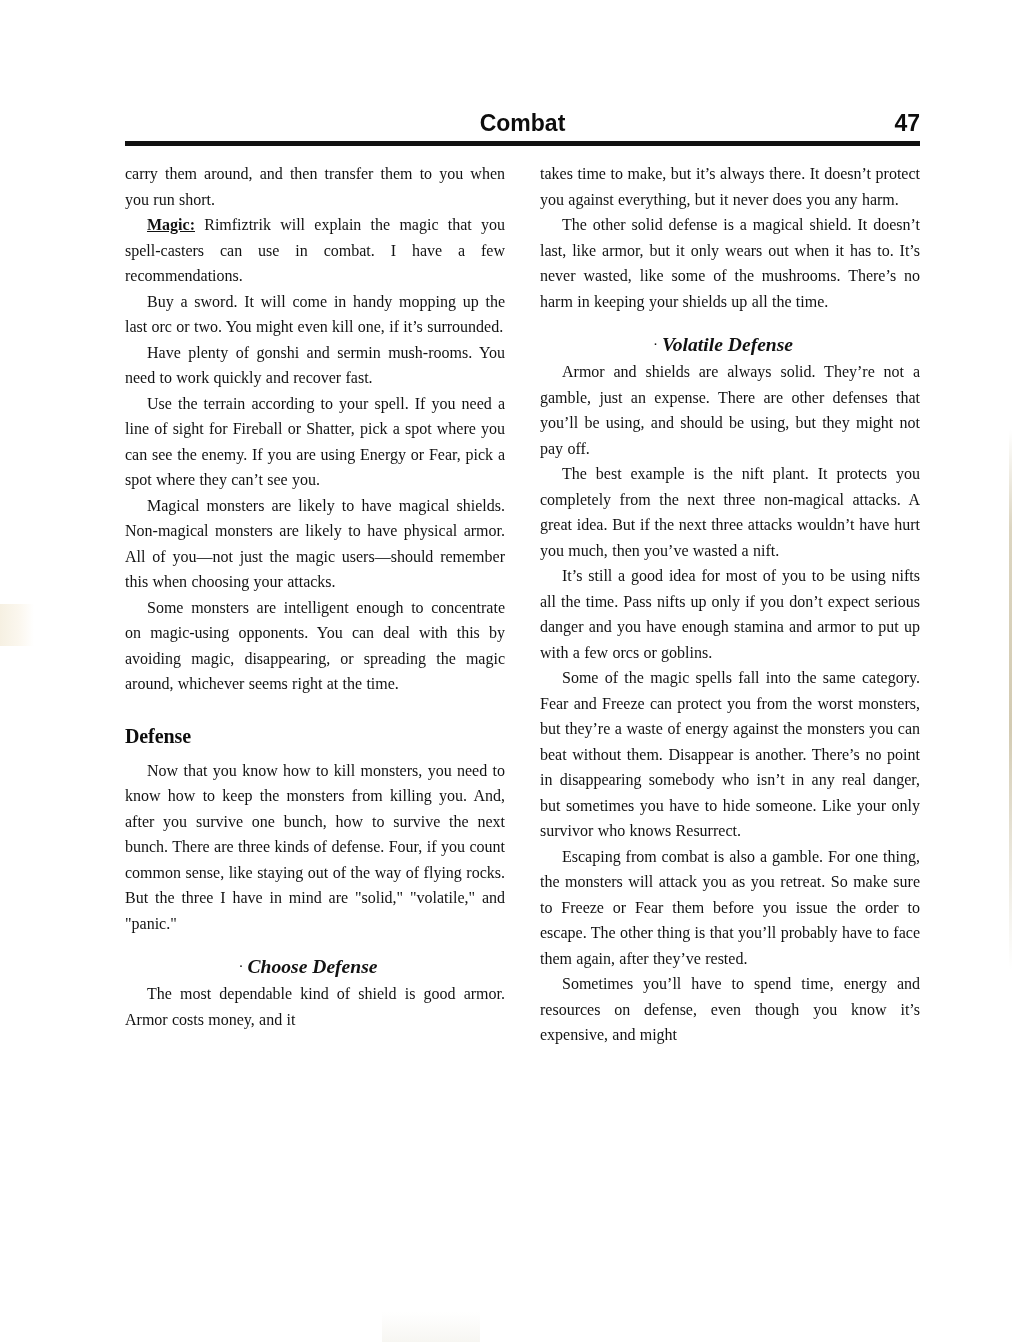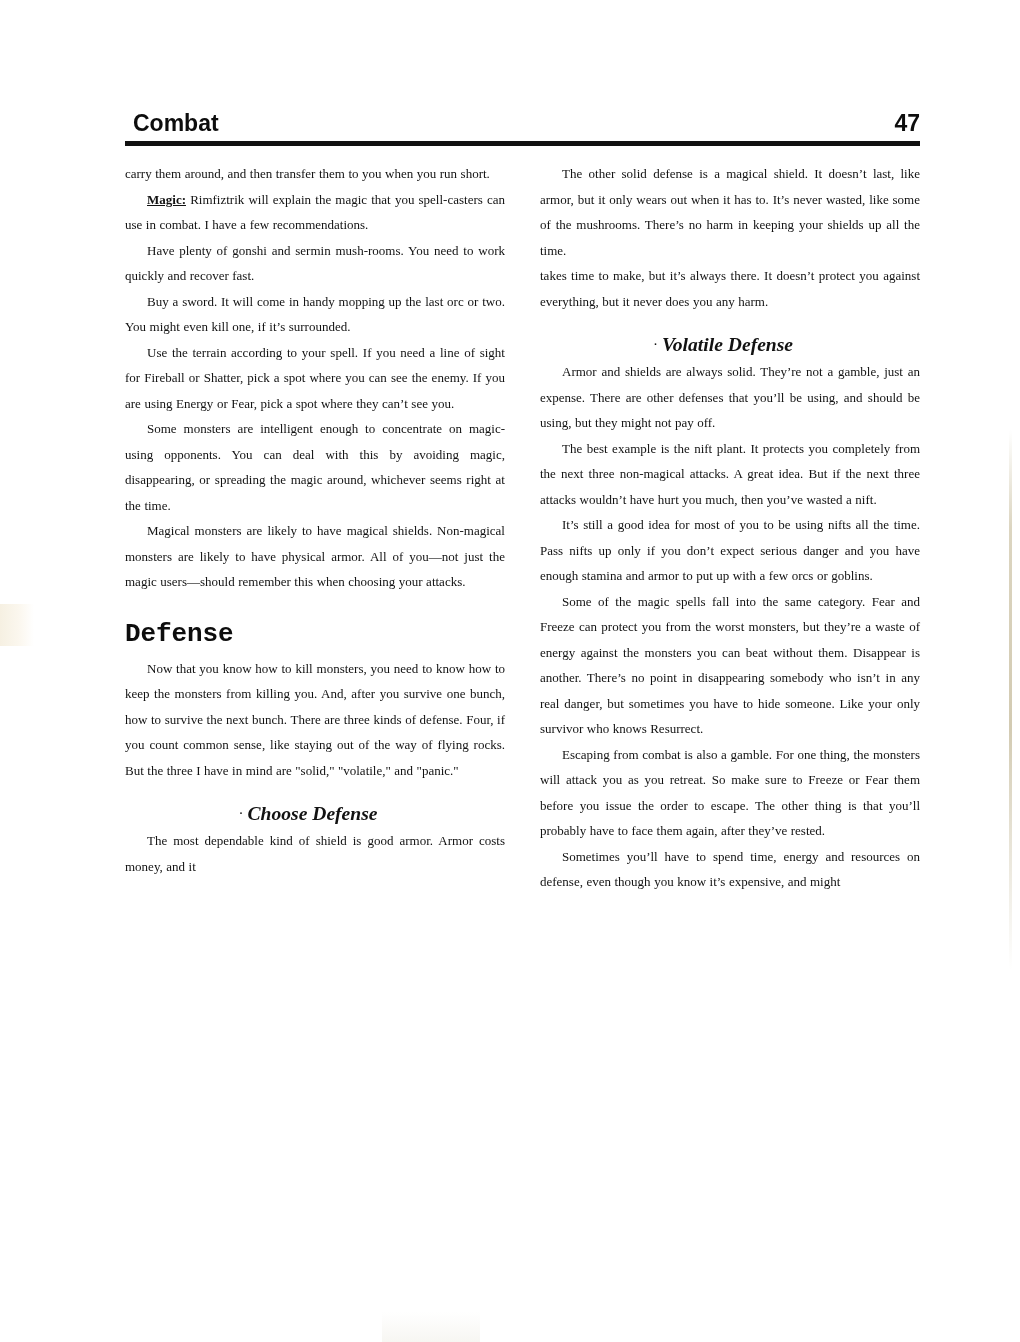--- a/index.html
+++ b/index.html
@@ -58,22 +58,22 @@
   .head-folio {
     position: absolute;
     bottom: 11px;
     font-family: "Liberation Sans", "DejaVu Sans", sans-serif;
     font-weight: bold;
     font-size: 23px;
     line-height: 1;
     color: #0d0d0d;
   }
   .head-title {
-    left: 8px; right: 0;
-    text-align: left;
+    left: 0; right: 0;
+    text-align: center;
   }
   .head-folio {
     right: 0;
     text-align: left;
   }
 
   
   .columns {
     position: absolute;
     left: 125px; top: 161px;
@@ -82,39 +82,39 @@
   .col {
     position: absolute;
     top: 0;
     width: 380px;
   }
   .col-left  { left: 0; }
   .col-right { left: 415px; }
 
   p.body {
     margin: 0;
-    font-size: 13px;
+    font-size: 16px;
     line-height: 25.5px;
     text-align: justify;
     text-indent: 22px;
     hyphens: none;
     word-spacing: 0.02em;
   }
   p.body.noindent { text-indent: 0; }
 
   p.body .lead {
     font-weight: bold;
     text-decoration: underline;
   }
 
   h2.section {
     margin: 26px 0 9px 0;
-    font-family: Liberation Mono, monospace;
+    font-family: Liberation Serif, serif;
     font-weight: bold;
-    font-size: 26px;
+    font-size: 20px;
     line-height: 26px;
     color: #0d0d0d;
     letter-spacing: -0.1px;
   }
 
   h3.subhead {
     margin: 17px 0 1px 0;
     font-family: "Liberation Serif", "DejaVu Serif", serif;
     font-weight: bold;
     font-style: italic;
@@ -145,40 +145,40 @@
 </div>
 
 <div class="columns">
 
   <div class="col col-left">
 
     <p class="body noindent"><span>carry them around, and then transfer them to you when you run short.</span></p>
 
     <p class="body"><span class="lead">Magic:</span><span> Rimfiztrik will explain the magic that you spell-casters can use in combat. I have a few recommendations.</span></p>
 
+    <p class="body"><span>Buy a sword. It will come in handy mopping up the last orc or two. You might even kill one, if it’s surrounded.</span></p>
     <p class="body"><span>Have plenty of gonshi and sermin mush-rooms. You need to work quickly and recover fast.</span></p>
-    <p class="body"><span>Buy a sword. It will come in handy mopping up the last orc or two. You might even kill one, if it’s surrounded.</span></p>
     <p class="body"><span>Use the terrain according to your spell. If you need a line of sight for Fireball or Shatter, pick a spot where you can see the enemy. If you are using Energy or Fear, pick a spot where they can’t see you.</span></p>
+    <p class="body"><span>Magical monsters are likely to have magical shields. Non-magical monsters are likely to have physical armor. All of you—not just the magic users—should remember this when choosing your attacks.</span></p>
     <p class="body"><span>Some monsters are intelligent enough to concentrate on magic-using opponents. You can deal with this by avoiding magic, disappearing, or spreading the magic around, whichever seems right at the time.</span></p>
-    <p class="body"><span>Magical monsters are likely to have magical shields. Non-magical monsters are likely to have physical armor. All of you—not just the magic users—should remember this when choosing your attacks.</span></p>
 
     <h2 class="section">Defense</h2>
 
     <p class="body"><span>Now that you know how to kill monsters, you need to know how to keep the monsters from killing you. And, after you survive one bunch, how to survive the next bunch. There are three kinds of defense. Four, if you count common sense, like staying out of the way of flying rocks. But the three I have in mind are "solid," "volatile," and "panic."</span></p>
 
     <h3 class="subhead"><span class="bullet">·</span><span>Choose Defense</span></h3>
 
     <p class="body"><span>The most dependable kind of shield is good armor. Armor costs money, and it</span></p>
 
   </div>
 
   <div class="col col-right">
 
+    <p class="body noindent"><span>takes time to make, but it’s always there. It doesn’t protect you against everything, but it never does you any harm.</span></p>
     <p class="body"><span>The other solid defense is a magical shield. It doesn’t last, like armor, but it only wears out when it has to. It’s never wasted, like some of the mushrooms. There’s no harm in keeping your shields up all the time.</span></p>
-    <p class="body noindent"><span>takes time to make, but it’s always there. It doesn’t protect you against everything, but it never does you any harm.</span></p>
 
     <h3 class="subhead"><span class="bullet">·</span><span>Volatile Defense</span></h3>
 
     <p class="body"><span>Armor and shields are always solid. They’re not a gamble, just an expense. There are other defenses that you’ll be using, and should be using, but they might not pay off.</span></p>
     <p class="body"><span>The best example is the nift plant. It protects you completely from the next three non-magical attacks. A great idea. But if the next three attacks wouldn’t have hurt you much, then you’ve wasted a nift.</span></p>
     <p class="body"><span>It’s still a good idea for most of you to be using nifts all the time. Pass nifts up only if you don’t expect serious danger and you have enough stamina and armor to put up with a few orcs or goblins.</span></p>
     <p class="body"><span>Some of the magic spells fall into the same category. Fear and Freeze can protect you from the worst monsters, but they’re a waste of energy against the monsters you can beat without them. Disappear is another. There’s no point in disappearing somebody who isn’t in any real danger, but sometimes you have to hide someone. Like your only survivor who knows Resurrect.</span></p>
     <p class="body"><span>Escaping from combat is also a gamble. For one thing, the monsters will attack you as you retreat. So make sure to Freeze or Fear them before you issue the order to escape. The other thing is that you’ll probably have to face them again, after they’ve rested.</span></p>
 
 

